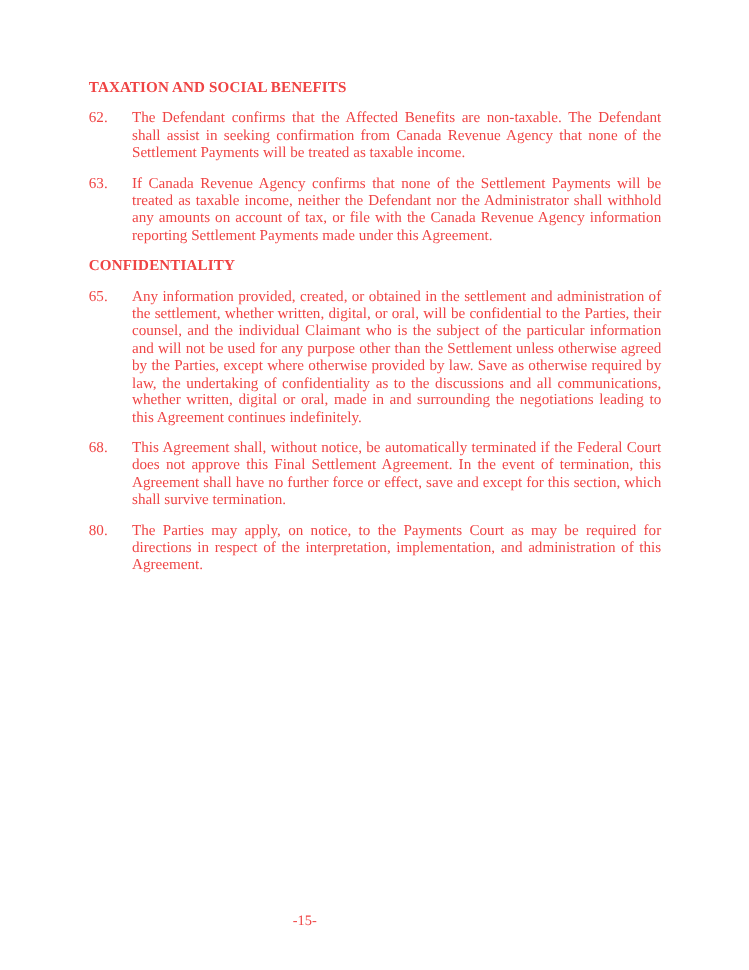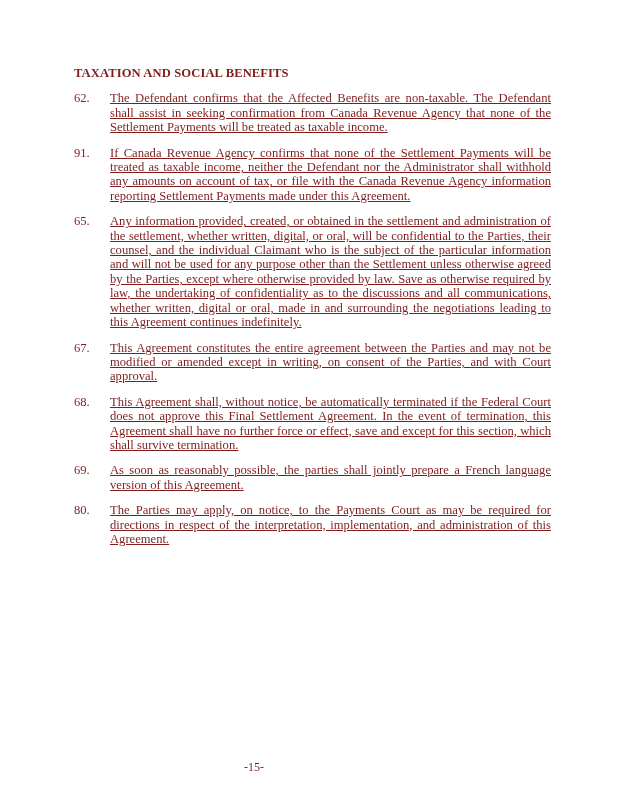--- a/index.html
+++ b/index.html
@@ -1,71 +1,64 @@
 <!DOCTYPE html>
 <html><head>
   <meta charset="utf-8">
   <style>
     html, body { margin: 0; padding: 0; background: #ffffff; }
     body { width: 624px; height: 808px; position: relative; overflow: hidden; }
     .page {
       position: absolute; left: 0; top: 0; width: 624px; height: 808px;
-      background: #ffffff; color: #7f1d1d;
+      background: #ffffff; color: #ef4444;
       font-family: "Liberation Serif", "DejaVu Serif", serif;
       font-size: 12.6px; line-height: 14.4px;
     }
     .content { position: absolute; left: 74px; top: 66px; width: 477px; }
     .heading {
       font-weight: bold; font-size: 12.6px; margin: 0 0 11px 0; letter-spacing: 0.1px;
     }
-    .para { position: relative; padding-left: 36px; margin: 0 0 11px 0; text-align: justify; text-decoration: underline; }
+    .para { position: relative; padding-left: 36px; margin: 0 0 11px 0; text-align: justify; }
     .para .num { position: absolute; left: 0; top: 0; width: 36px; }
     .para .text { display: block; }
     .footer {
       position: absolute; left: 0; width: 508px; top: 760px; text-align: center;
       font-size: 12px;
     }
   </style>
 </head>
 <body>
 
 <div class="page">
   <div class="content">
 
     <div class="section">
       <div class="heading">TAXATION AND SOCIAL BENEFITS</div>
       <div class="para">
         <span class="num">62.</span>
         <span class="text"> The Defendant confirms that the Affected Benefits are non-taxable. The Defendant shall assist in seeking confirmation from Canada Revenue Agency that none of the Settlement Payments will be treated as taxable income.</span>
       </div>
       <div class="para">
-        <span class="num">91.</span>
+        <span class="num">63.</span>
         <span class="text">If Canada Revenue Agency confirms that none of the Settlement Payments will be treated as taxable income, neither the Defendant nor the Administrator shall withhold any amounts on account of tax, or file with the Canada Revenue Agency information reporting Settlement Payments made under this Agreement.</span>
       </div>
     </div>
 
     <div class="section">
+      <div class="heading">CONFIDENTIALITY</div>
       <div class="para">
         <span class="num">65.</span>
         <span class="text">Any information provided, created, or obtained in the settlement and administration of the settlement, whether written, digital, or oral, will be confidential to the Parties, their counsel, and the individual Claimant who is the subject of the particular information and will not be used for any purpose other than the Settlement unless otherwise agreed by the Parties, except where otherwise provided by law. Save as otherwise required by law, the undertaking of confidentiality as to the discussions and all communications, whether written, digital or oral, made in and surrounding the negotiations leading to this Agreement continues indefinitely.</span>
       </div>
     </div>
 
     <div class="section">
       <div class="para">
-        <span class="num">67.</span>
-        <span class="text">This Agreement constitutes the entire agreement between the Parties and may not be modified or amended except in writing, on consent of the Parties, and with Court approval.</span>
-      </div>
-      <div class="para">
         <span class="num">68.</span>
         <span class="text">This Agreement shall, without notice, be automatically terminated if the Federal Court does not approve this Final Settlement Agreement.  In the event of termination, this Agreement shall have no further force or effect, save and except for this section, which shall survive termination.</span>
-      </div>
-      <div class="para">
-        <span class="num">69.</span>
-        <span class="text">As soon as reasonably possible, the parties shall jointly prepare a French language version of this Agreement.</span>
       </div>
       <div class="para">
         <span class="num">80.</span>
         <span class="text">The Parties may apply, on notice, to the Payments Court as may be required for directions in respect of the interpretation, implementation, and administration of this Agreement.</span>
       </div>
     </div>
 
   </div>
 
   <div class="footer">-15-</div>

